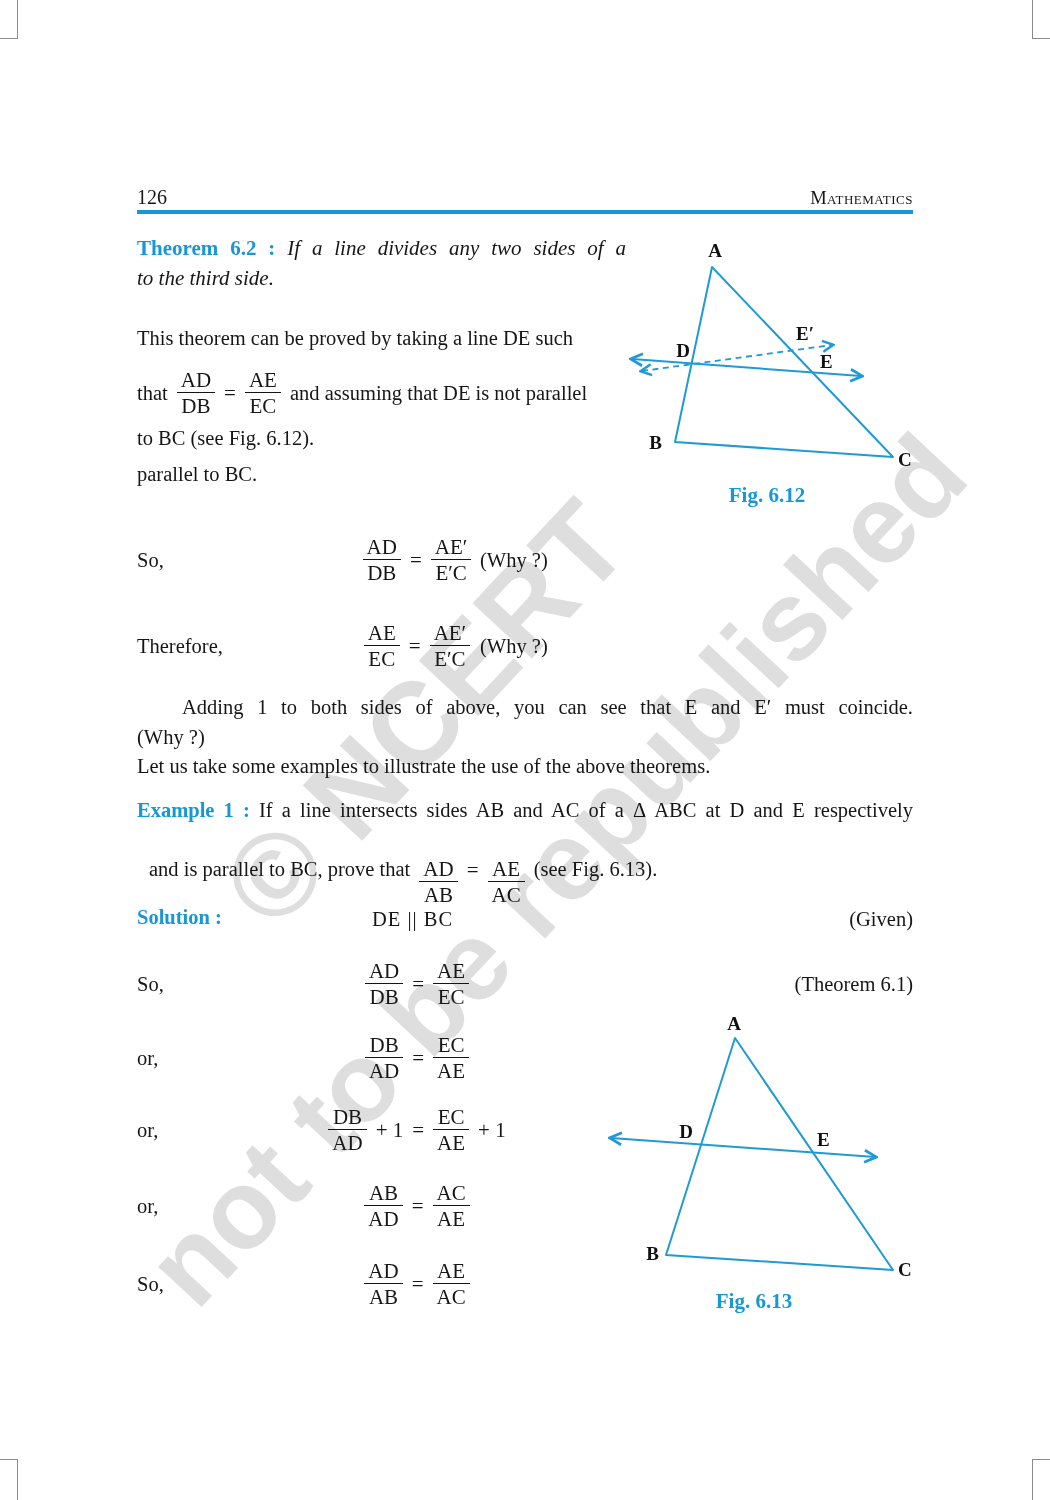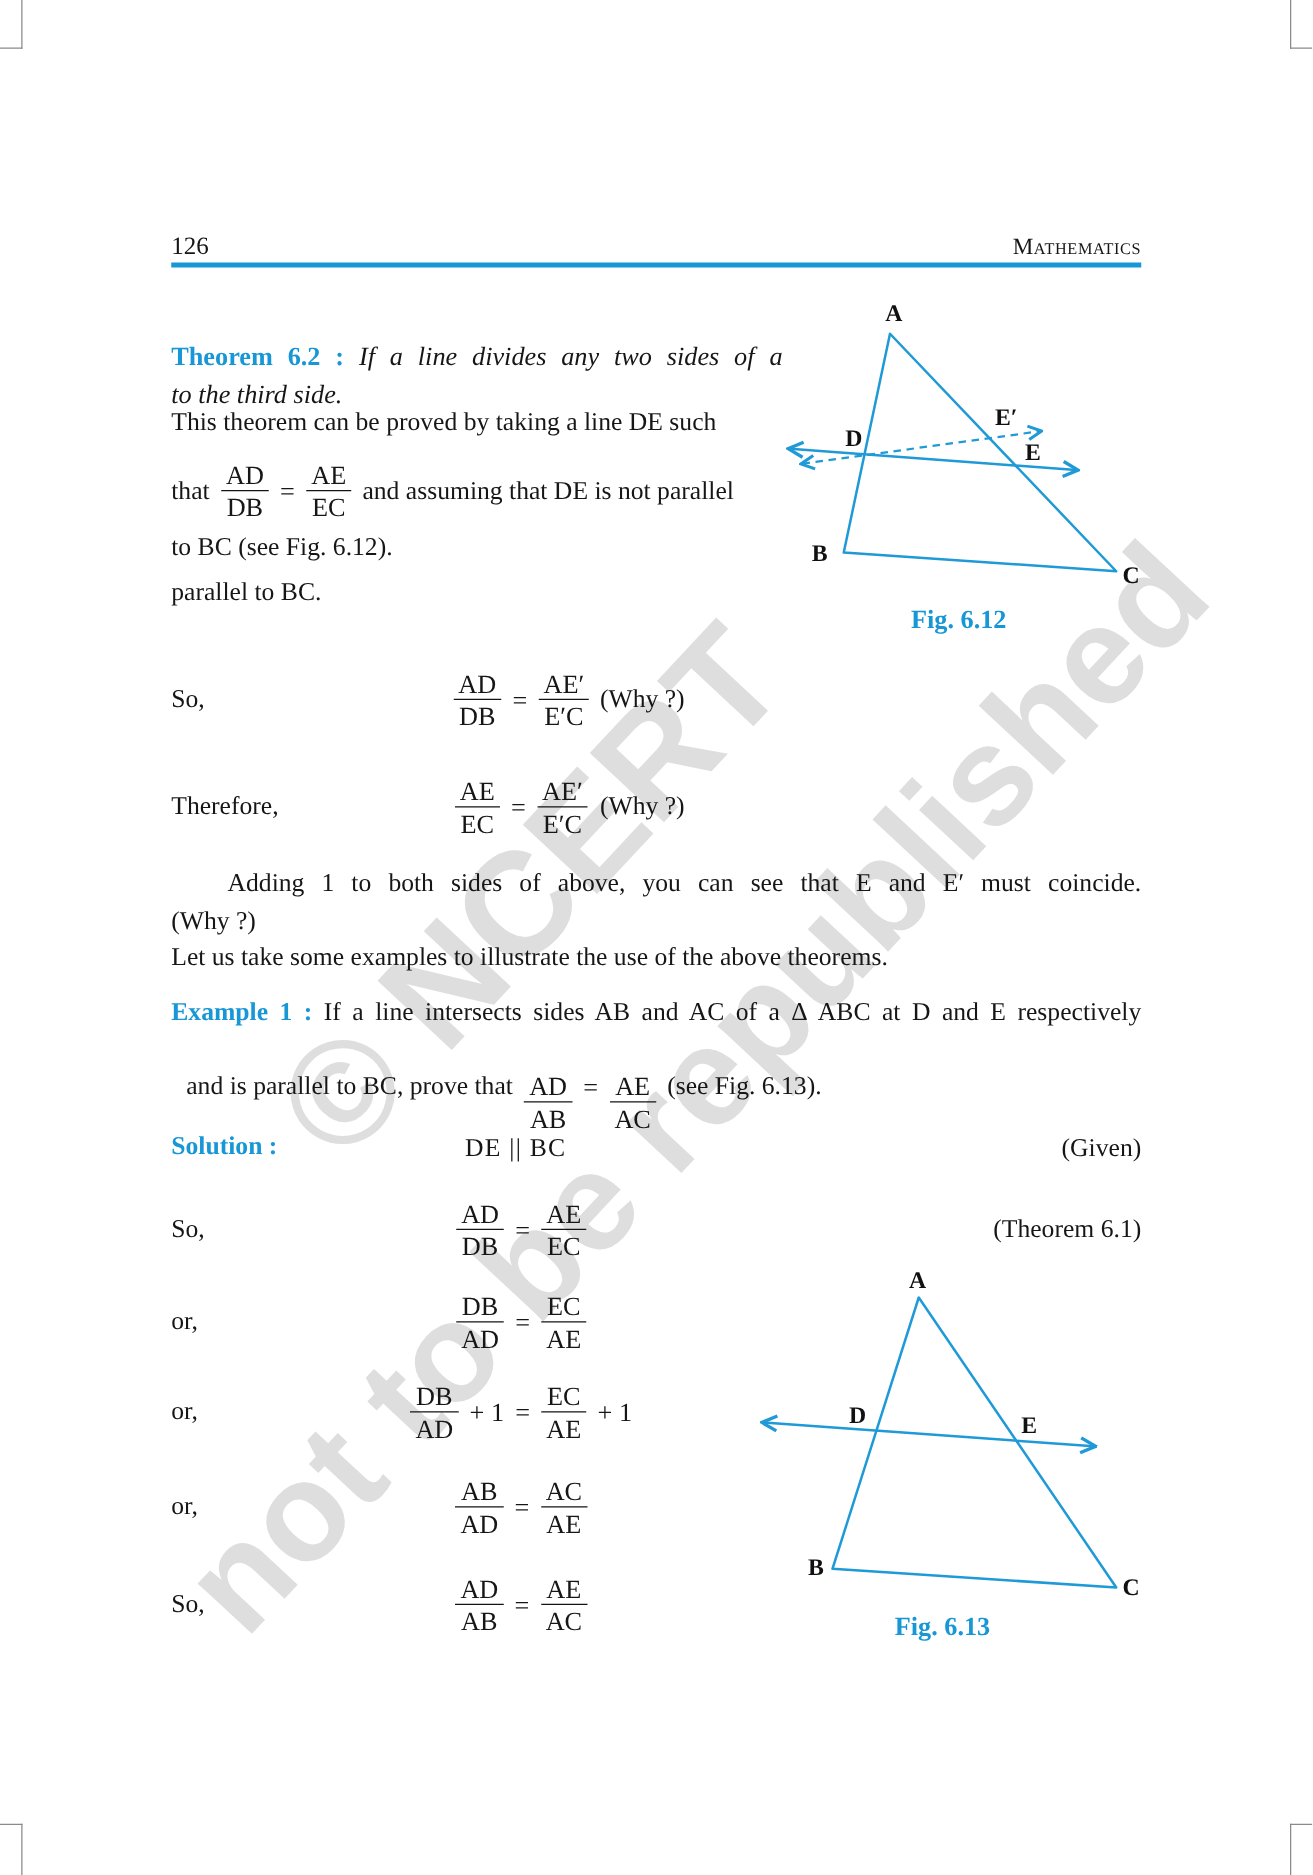--- a/index.html
+++ b/index.html
@@ -17,21 +17,21 @@
   .cm.tr{right:0;top:0;border-left:1.5px solid #8a8a8a;border-bottom:1.5px solid #8a8a8a;}
   .cm.bl{left:0;bottom:0;height:40px;border-right:1.5px solid #8a8a8a;border-top:1.5px solid #8a8a8a;}
   .cm.br{right:0;bottom:0;height:40px;border-left:1.5px solid #8a8a8a;border-top:1.5px solid #8a8a8a;}
   
   #pgnum{left:137px;top:186px;font-size:20px;}
   #subject{right:137px;top:188px;font-size:18.5px;font-variant:small-caps;letter-spacing:.5px;}
   #rule{left:137px;top:210px;width:776px;height:4px;background:#1797d6;}
   .blue{color:#1797d6;font-weight:bold;}
   
   .jline{text-align:justify;text-align-last:justify;}
-  #thm{left:137px;top:233px;width:489px;line-height:30px;font-size:21px;margin-top:37px;}
+  #thm{left:137px;top:233px;width:489px;line-height:30px;font-size:21px;}
   #thm .it{font-style:italic;}
   #pf1{left:137px;top:327px;width:486px;}
   #pffrac{left:137px;top:360px;height:66px;display:flex;align-items:center;gap:9px;}
   #pf3{left:137px;top:427px;}
   #pif{left:137px;top:459px;width:508px;line-height:30px;}
   #pif .ind{text-indent:45px;}
   #adding{left:137px;top:692px;width:776px;line-height:30px;}
   #adding .ind{text-indent:45px;}
   #letus{left:137px;top:755px;}
   #ex1{left:137px;top:799px;width:776px;}

